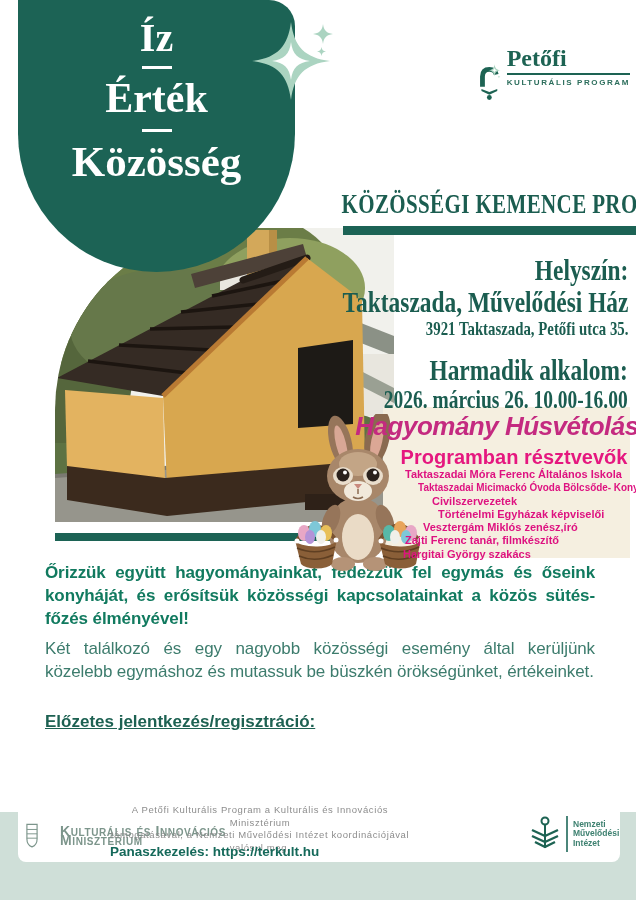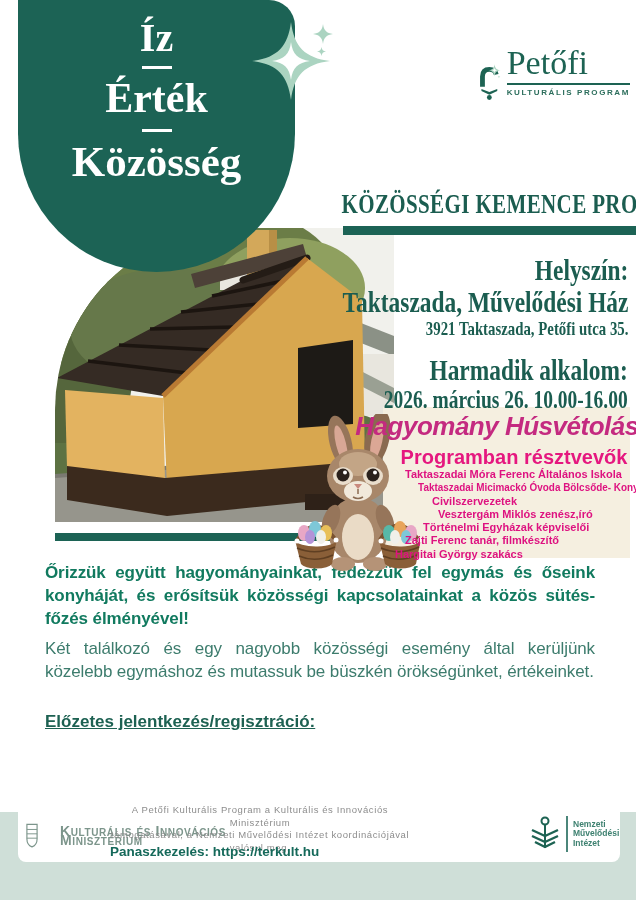--- a/index.html
+++ b/index.html
@@ -15,21 +15,21 @@
   .brand-line.l2{font-size:42px;}
   .brand-line.l3{font-size:43px;}
   .brand-divider{width:30px;height:3px;background:#ffffff;margin:7px 0;}
 
   
   .sparkle{position:absolute;left:250px;top:18px;z-index:6;}
 
   
   .petofi-logo{position:absolute;left:478px;top:32px;width:152px;height:92px;z-index:4;display:flex;}
   .petofi-text{margin-left:6px;padding-top:14px;}
-  .petofi-name{font-family:"Liberation Serif",serif;font-weight:400;font-size:34px;color:#1d6353;line-height:1;}
+  .petofi-name{font-family:"Liberation Serif",serif;font-weight:700;font-size:24px;color:#1d6353;line-height:1;}
   .petofi-rule{height:2px;background:#1d6353;margin:3px 0 3px 0;}
   .petofi-sub{font-size:8px;font-weight:700;letter-spacing:1.6px;color:#2c6e5c;white-space:nowrap;}
 
   
   .main-heading{position:absolute;left:300px;top:188px;width:332px;text-align:center;
     font-family:"Liberation Serif",serif;font-weight:700;font-size:28px;color:#1b5d50;
     transform:scaleX(.75);transform-origin:50% 0;white-space:nowrap;z-index:4;letter-spacing:.5px;}
   .heading-bar{position:absolute;left:343px;top:226px;width:293px;height:9px;background:#1c6355;z-index:5;}
 
   
@@ -55,21 +55,21 @@
     font-weight:700;font-size:20px;color:#e5177f;white-space:nowrap;}
   .participants{position:absolute;left:383px;top:468px;width:253px;z-index:8;
     font-weight:700;font-size:11px;color:#de1280;line-height:13.3px;}
   .participants div{white-space:nowrap;}
   .participants div:nth-child(1){padding-left:22px;}
   .participants div:nth-child(2){padding-left:39px;transform:scaleX(.9);transform-origin:0 50%;}
   .participants div:nth-child(3){padding-left:49px;}
   .participants div:nth-child(4){padding-left:55px;}
   .participants div:nth-child(5){padding-left:40px;}
   .participants div:nth-child(6){padding-left:22px;}
-  .participants div:nth-child(7){padding-left:12px;}
+  .participants div:nth-child(7){padding-left:20px;}
 
   
   .bunny{position:absolute;left:293px;top:414px;z-index:6;}
 
   
   .para{position:absolute;left:45px;width:550px;text-align:justify;letter-spacing:-.1px;}
   .para1{top:561px;font-size:17px;line-height:23px;font-weight:700;color:#117a5f;}
   .para2{top:637px;font-size:17px;line-height:23px;color:#3d7c6d;}
   .registration{position:absolute;left:45px;top:710px;font-size:17px;line-height:23px;color:#1d6152;text-decoration:underline;}
   .registration .bold{font-weight:700;}
@@ -175,22 +175,22 @@
   </div>
   <div class="photo-divider"></div>
 
   <div class="event-box"></div>
   <div class="event-title">Hagyomány Húsvétolás</div>
   <div class="participants-label">Programban résztvevők</div>
   <div class="participants">
       <div>Taktaszadai Móra Ferenc Általános Iskola</div>
       <div>Taktaszadai Micimackó Óvoda Bölcsőde- Konyha</div>
       <div>Civilszervezetek</div>
+      <div>Történelmi Egyházak képviselői</div>
       <div>Vesztergám Miklós zenész,író</div>
-      <div>Történelmi Egyházak képviselői</div>
       <div>Zajti Ferenc tanár, filmkészítő</div>
       <div>Hargitai György szakács</div>
     </div>
 
   <svg class="bunny" width="130" height="158" viewBox="0 0 130 158">
 
     <g transform="rotate(-14 48 30)">
       <ellipse cx="48" cy="28" rx="11" ry="27" fill="#96755a"></ellipse>
       <ellipse cx="48" cy="30" rx="5" ry="19" fill="#d8a795"></ellipse>
     </g>

